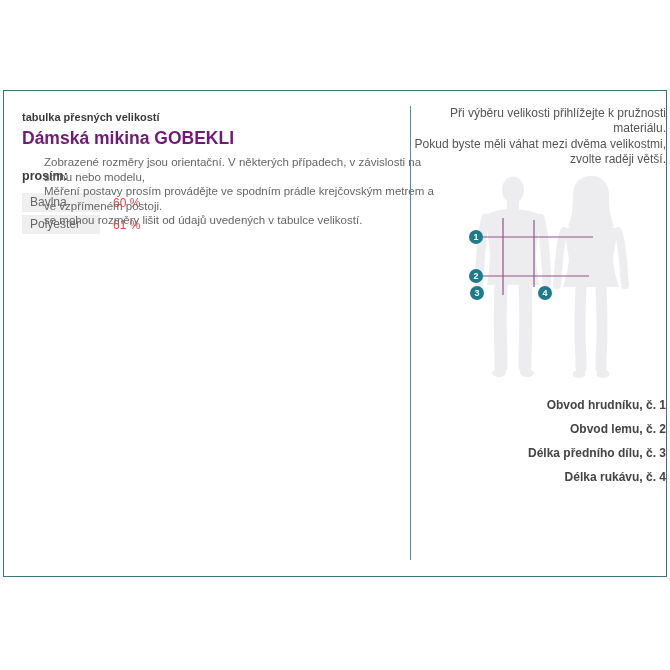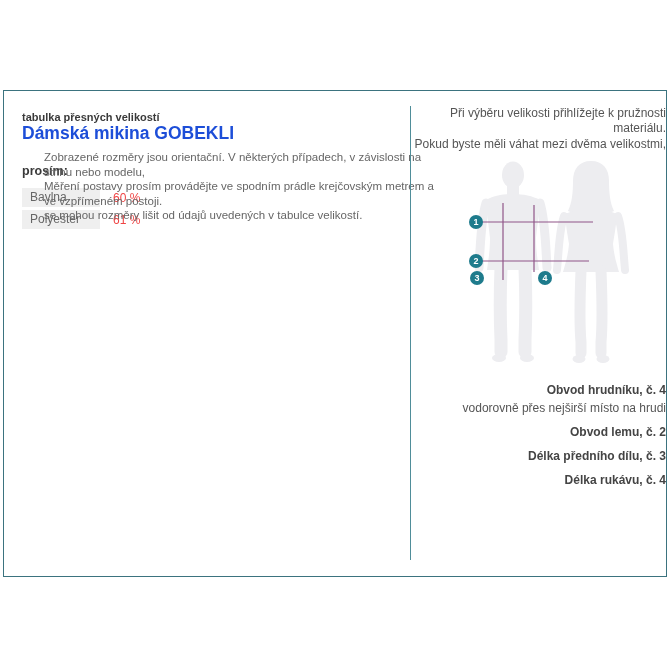--- a/index.html
+++ b/index.html
@@ -5,21 +5,21 @@
   html,body{margin:0;padding:0;background:#fff;}
   body{font-family:"Liberation Sans", sans-serif; -webkit-font-smoothing:antialiased;}
   .page{position:relative;width:670px;height:670px;background:#fff;overflow:hidden;}
   .panel{
     position:absolute;left:3px;top:90px;width:662px;height:485px;
     border:1px solid #3b737f;background:#fff;
   }
   
   .left-col{position:absolute;left:18px;top:0;width:380px;}
   .eyebrow{margin-top:20px;font-size:11px;font-weight:bold;color:#3a3a3a;}
-  .product-title{font-size:17.5px;font-weight:bold;color:#1d4ed8;}
+  .product-title{margin-top:5px;font-size:17.5px;font-weight:bold;color:#701a75;}
   .comp-heading{margin-top:20px;font-size:12.5px;font-weight:bold;color:#3a3a3a;}
   .comp-table{margin-top:10px;}
   .comp-row{display:flex;align-items:center;margin-bottom:3px;}
   .comp-cell-label{
     width:62px;background:#efefef;color:#666;font-size:12px;
     padding:3px 8px;height:13px;line-height:13px;
   }
   .comp-cell-value{color:#ef4444;font-size:12px;padding-left:13px;}
   .footnote{position:absolute;left:22px;bottom:9px;width:395px;
     font-size:11.5px;color:#666;line-height:14.6px;}
@@ -62,20 +62,21 @@
         <div>se mohou rozměry lišit od údajů uvedených v tabulce velikostí.</div>
       </div>
     </div>
 
     <div class="divider"></div>
 
     <div class="right-col">
       <div class="intro">
         <div>Při výběru velikosti přihlížejte k pružnosti materiálu.</div>
         <div>Pokud byste měli váhat mezi dvěma velikostmi,</div>
+        <div>zvolte raději větší.</div>
       </div>
 
       <div class="figure-wrap">
         <svg width="190" height="215" viewBox="0 0 190 215">
 
           <g fill="#ededf0" stroke="none">
             <ellipse cx="57" cy="17" rx="11" ry="13.5"></ellipse>
             <rect x="51" y="25" width="12" height="13"></rect>
             <path d="M30,42 C44,34 70,34 84,42 C83,58 81,70 80,80 C80,94 82,104 83,112 L31,112 C32,104 34,94 34,80 C33,70 31,58 30,42 Z"></path>
             <path d="M30,45 C26,58 25,75 24,92 L23,110" fill="none" stroke="#ededf0" stroke-width="9" stroke-linecap="round"></path>
@@ -120,22 +121,21 @@
             <g>
               <circle cx="89" cy="120" r="7" fill="#1e7b8c"></circle>
               <text x="89" y="123.3" text-anchor="middle" class="marker-num">4</text>
             </g>
           </g>
         </svg>
       </div>
 
       <div class="measure-list">
         <div>
-          <div class="measure-label">Obvod hrudníku, č. 4</div>
-          <div class="measure-note">vodorovně přes nejširší místo na hrudi</div>
+          <div class="measure-label">Obvod hrudníku, č. 1</div>
         </div>
         <div>
           <div class="measure-label">Obvod lemu, č. 2</div>
         </div>
         <div>
           <div class="measure-label">Délka předního dílu, č. 3</div>
         </div>
         <div>
           <div class="measure-label">Délka rukávu, č. 4</div>
         </div>

